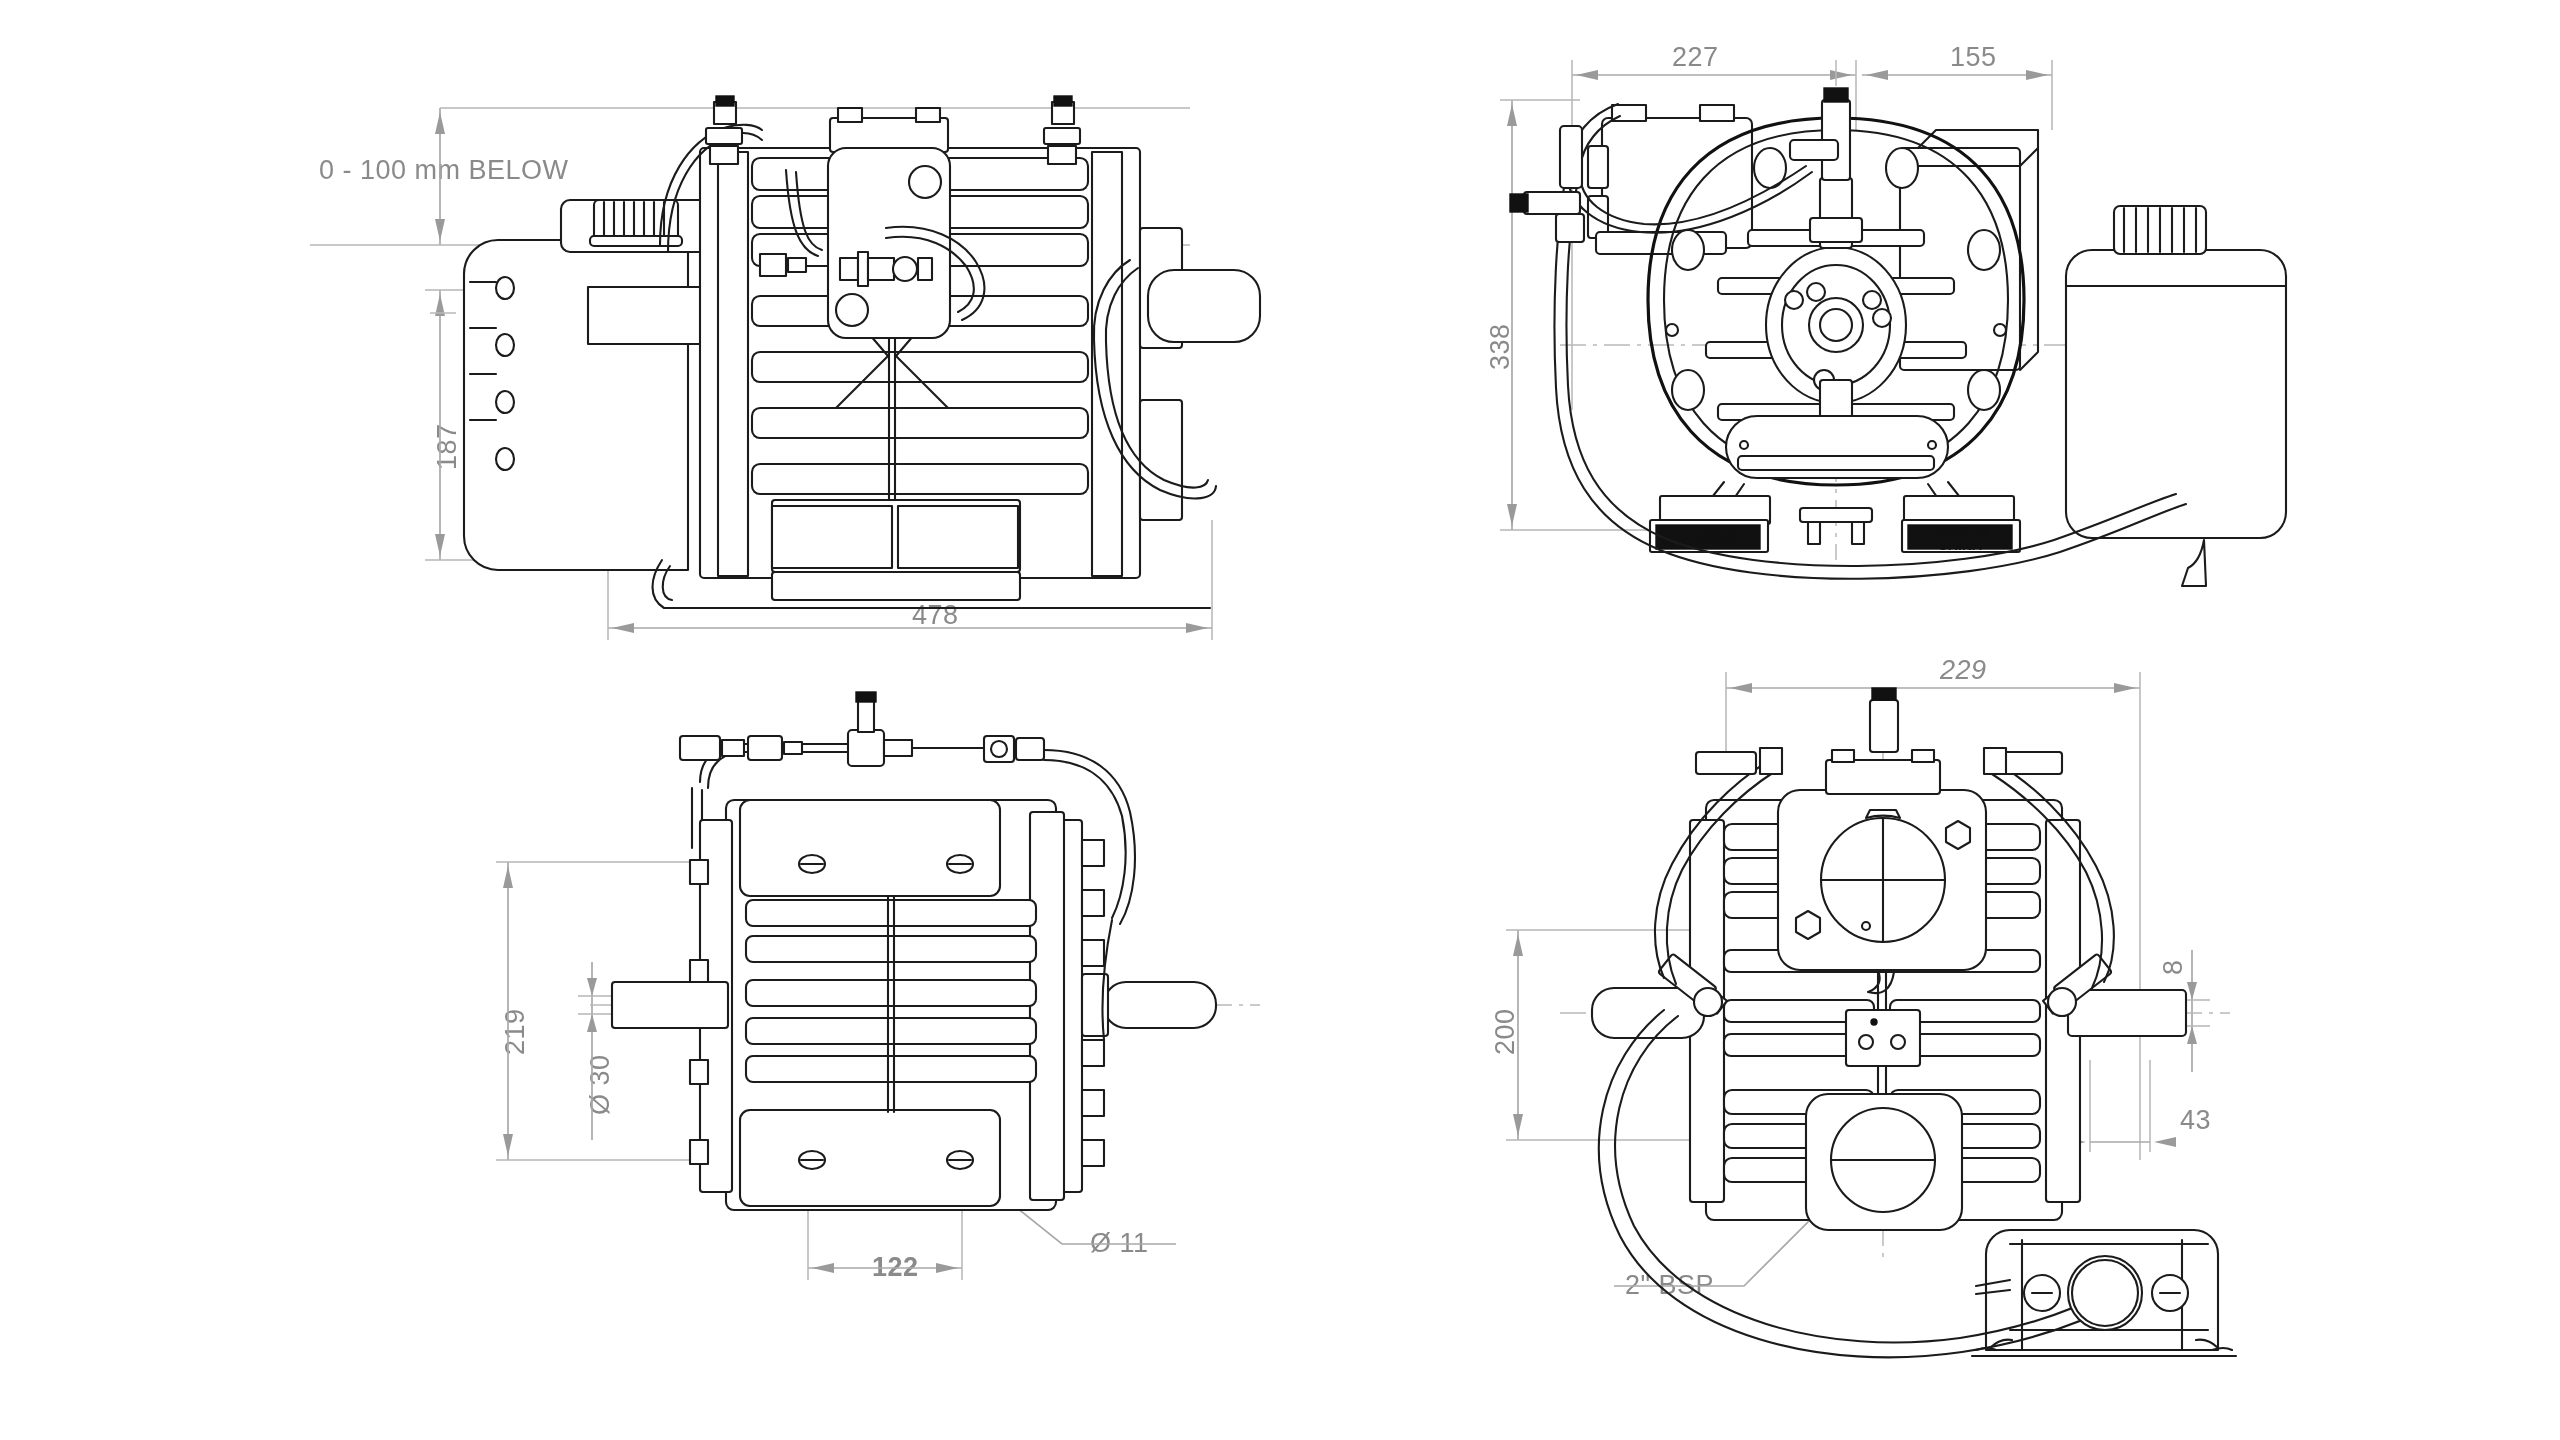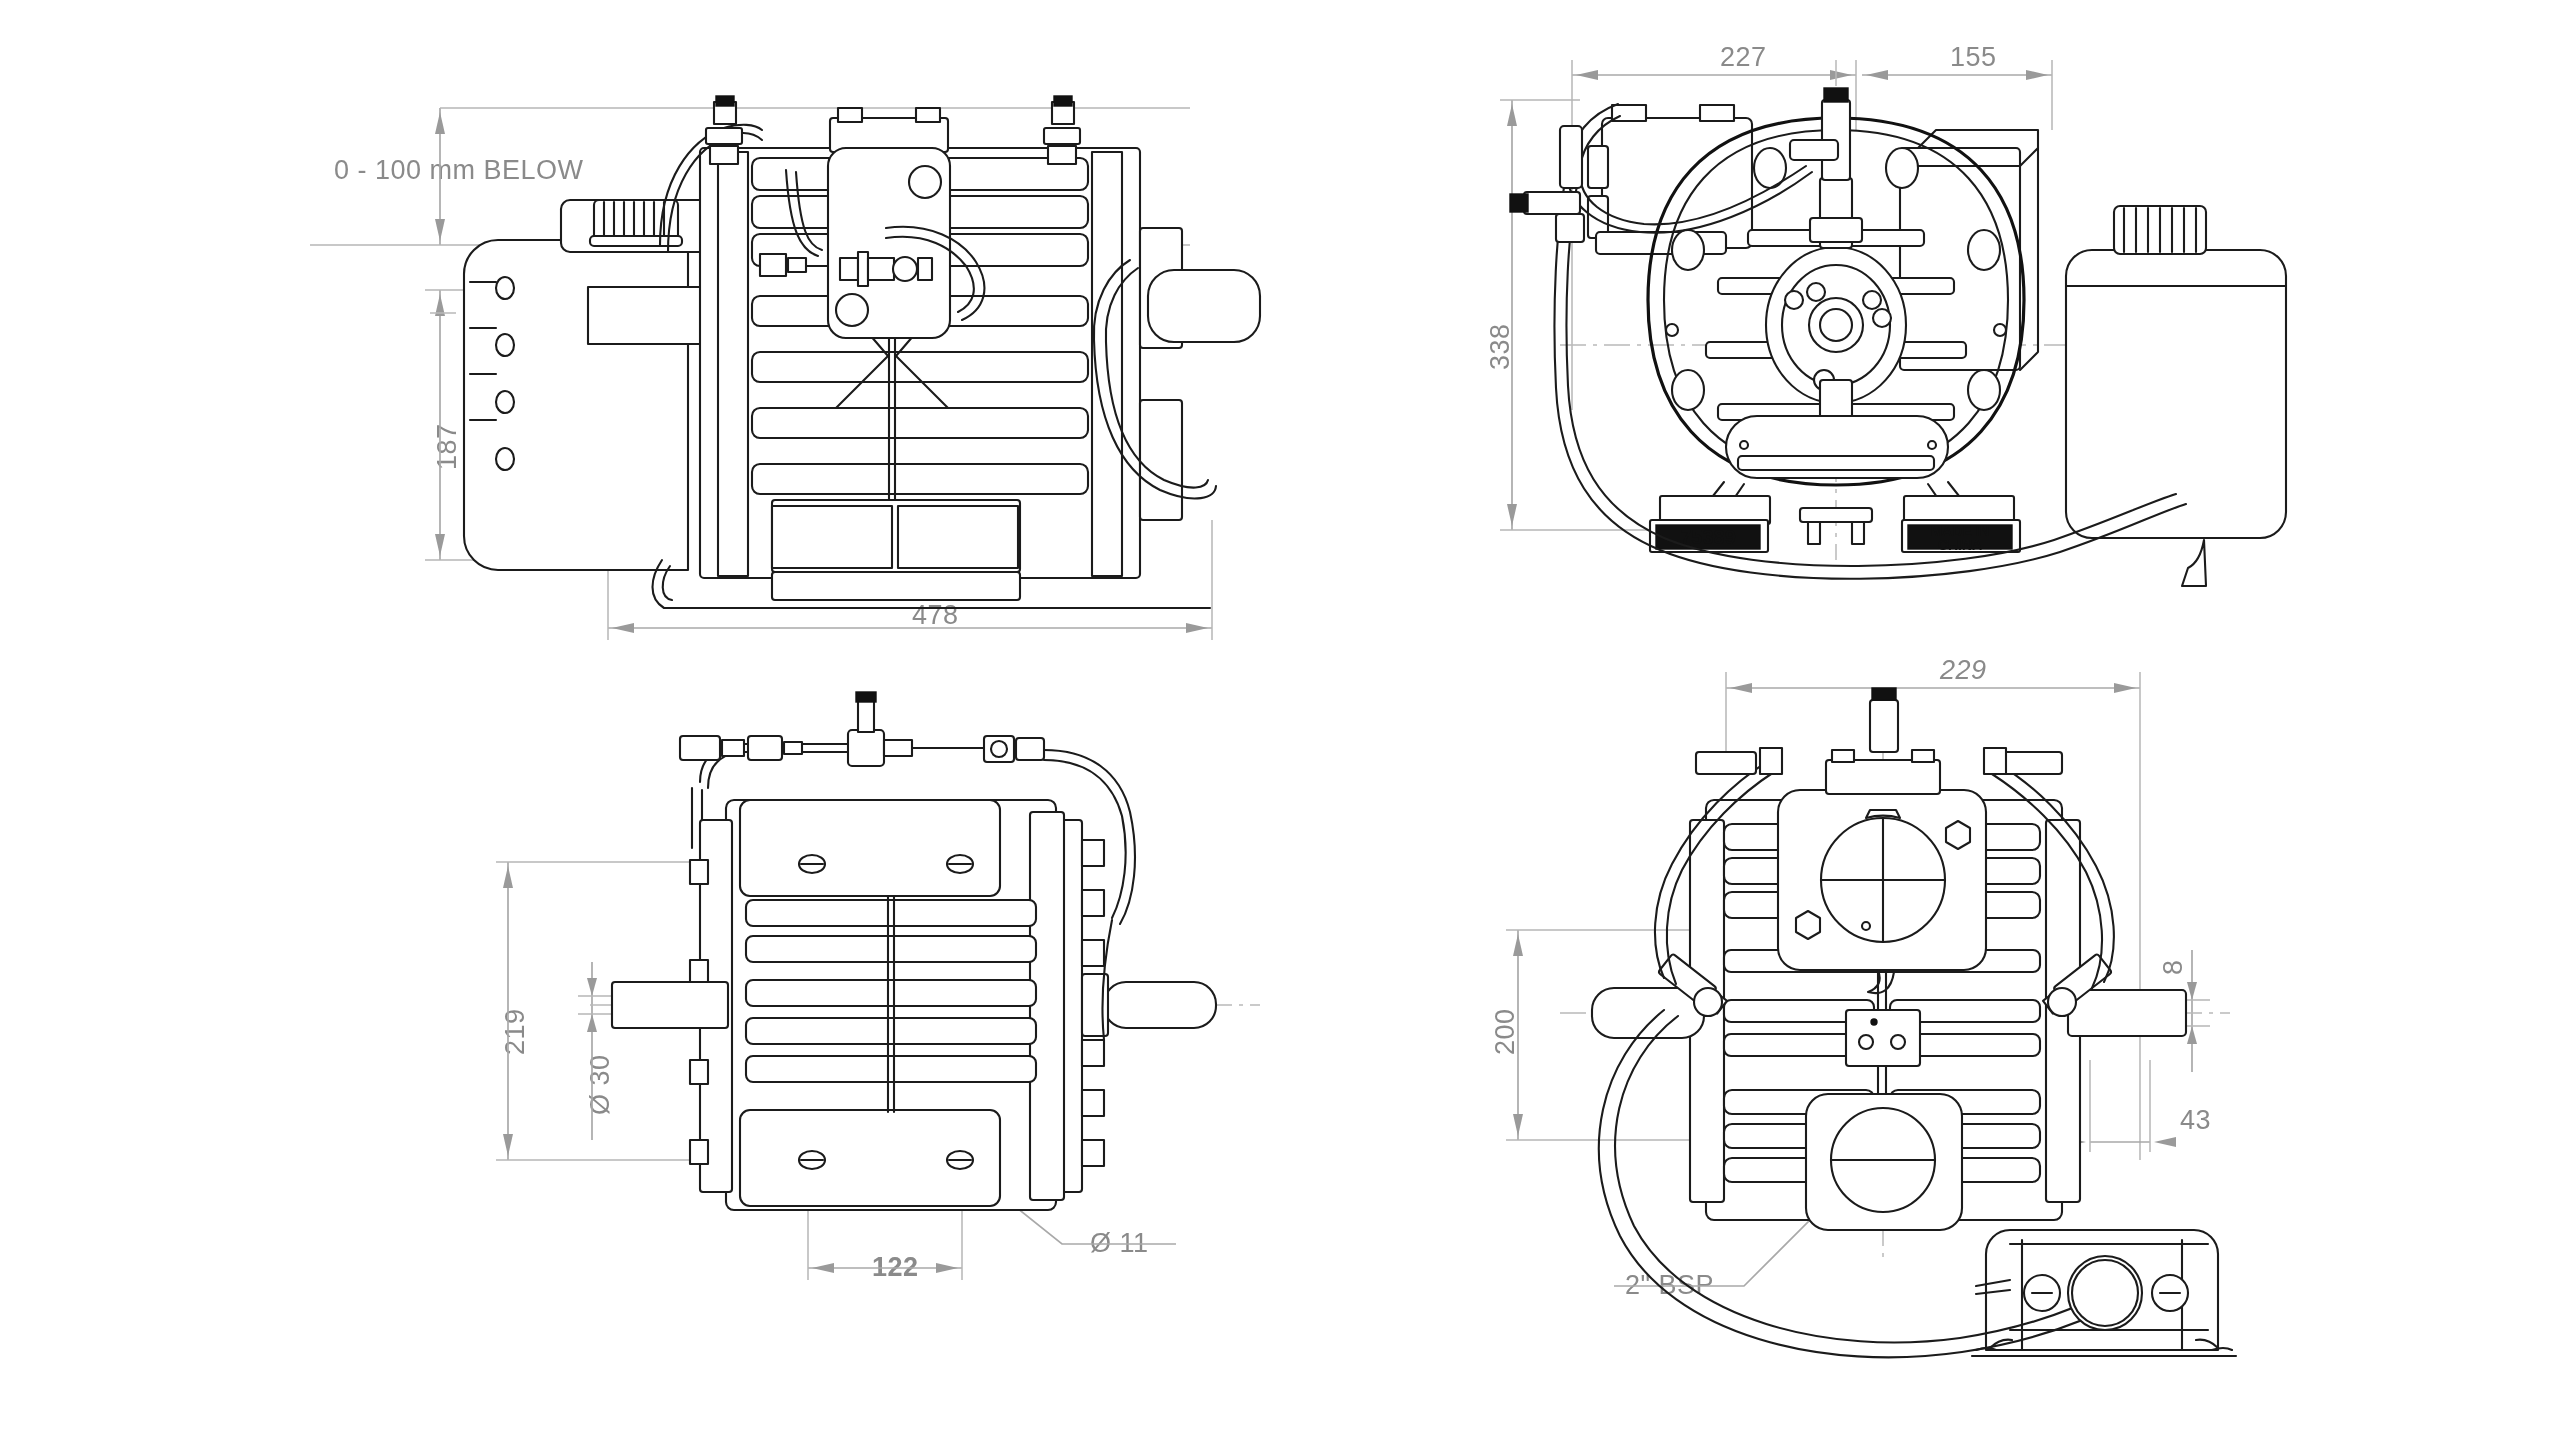--- a/index.html
+++ b/index.html
@@ -19,25 +19,25 @@
   .ext{fill:none;stroke:#b6b6b6;stroke-width:1.5;}
   .ctr{fill:none;stroke:#b9b9b9;stroke-width:1.5;stroke-dasharray:26 7 4 7;}
   .arw{fill:#9a9a9a;stroke:none;}
   .hatchtag{font-family:"Liberation Sans",sans-serif;font-weight:bold;fill:#111;}
 </style>
 </head>
 <body>
 
 <div id="sheet">
 
-  <div class="dimtext" style="left:334px;top:155px;">0 - 100 mm BELOW</div>
+  <div class="dimtext" style="left:319px;top:155px;">0 - 100 mm BELOW</div>
   <div class="dimtext rot" style="left:432px;top:470px;">187</div>
   <div class="dimtext" style="left:868px;top:600px;margin-left:44px;">478</div>
 
-  <div class="dimtext" style="left:1672px;top:42px;margin-left:48px;">227</div>
+  <div class="dimtext" style="left:1672px;top:42px;">227</div>
   <div class="dimtext" style="left:1925px;top:42px;margin-left:25px;">155</div>
   <div class="dimtext rot" style="left:1485px;top:370px;">338</div>
 
   <div class="dimtext rot" style="left:500px;top:1055px;">219</div>
   <div class="dimtext rot" style="left:585px;top:1115px;">Ø 30</div>
   <div class="dimtext" style="left:872px;top:1252px;font-weight:bold;">122</div>
   <div class="dimtext" style="left:1090px;top:1228px;">Ø 11</div>
 
   <div class="dimtext" style="left:1940px;top:655px;font-style:italic;">229</div>
   <div class="dimtext rot" style="left:1490px;top:1055px;">200</div>

